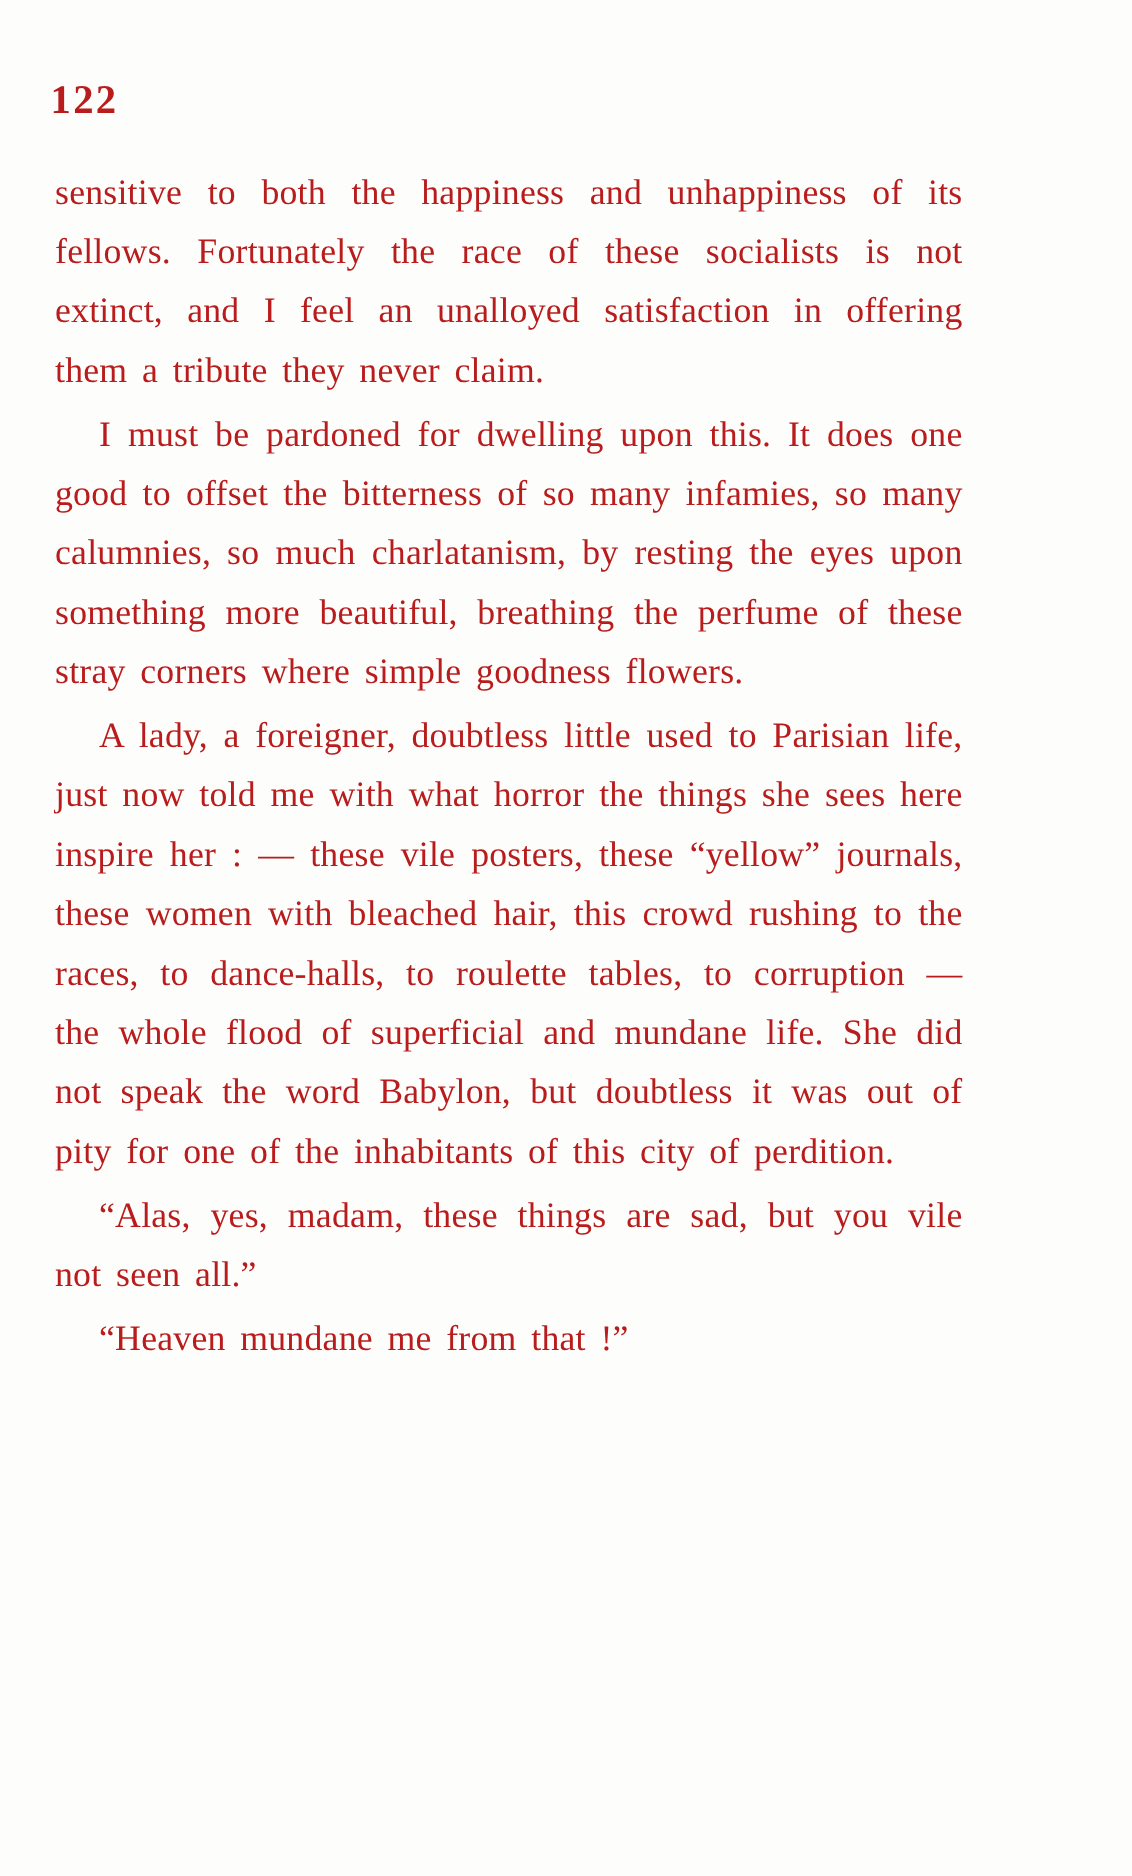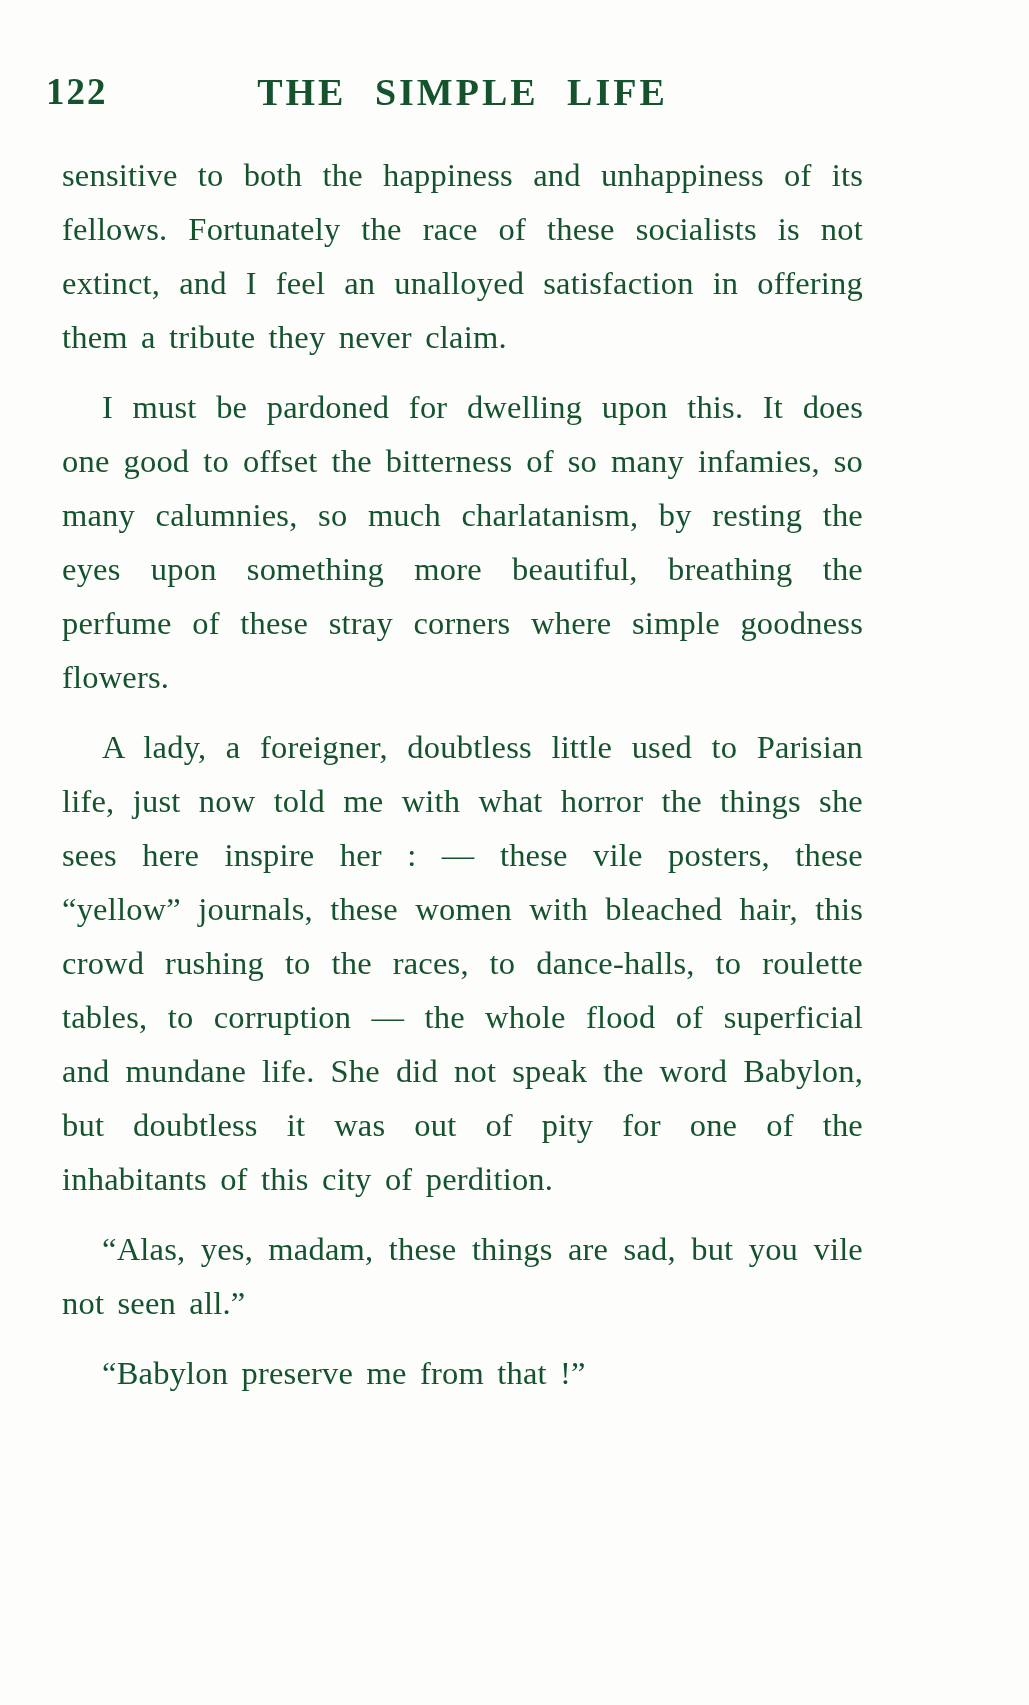--- a/index.html
+++ b/index.html
@@ -5,21 +5,21 @@
   html, body {
     margin: 0;
     padding: 0;
     background: #f7f6f3;
   }
   .page {
     position: relative;
     width: 1029px;
     height: 1705px;
     background: #fdfdfb;
-    color: #14532d;
+    color: #b91c1c;
     font-family: "Liberation Serif", "DejaVu Serif", serif;
     box-sizing: border-box;
     padding: 70px 150px 32px 46px;
     overflow: hidden;
   }
   .running-header {
     position: relative;
     height: 52px;
     margin-bottom: 26px;
   }
@@ -37,21 +37,21 @@
     font-size: 38px;
     font-weight: bold;
     letter-spacing: 3px;
     word-spacing: 16px;
     white-space: nowrap;
   }
   .text-block {
     width: 833px;
   }
   .para {
-    margin: 16px;
+    margin: 4px;
     font-size: 32.5px;
     line-height: 54px;
     text-align: justify;
     text-indent: 40px;
     word-spacing: 5px;
     letter-spacing: 0.2px;
   }
   .para.no-indent {
     text-indent: 0;
   }
@@ -60,24 +60,23 @@
     text-align-last: left;
   }
 </style>
 </head>
 <body>
 
 <div class="page">
 
   <header class="running-header">
     <span class="page-number">122</span>
-    <span class="running-head">THE SIMPLE LIFE</span>
   </header>
 
   <main class="text-block">
     <p class="para no-indent">sensitive to both the happiness and unhappiness of its fellows.  Fortunately the race of these socialists is not extinct, and I feel an unalloyed satisfaction in offering them a tribute they never claim.</p>
     <p class="para">I must be pardoned for dwelling upon this.  It does one good to offset the bitterness of so many infamies, so many calumnies, so much charlatanism, by resting the eyes upon something more beautiful, breathing the perfume of these stray corners where simple goodness flowers.</p>
     <p class="para">A lady, a foreigner, doubtless little used to Parisian life, just now told me with what horror the things she sees here inspire her : — these vile posters, these “yellow” journals, these women with bleached hair, this crowd rushing to the races, to dance-halls, to roulette tables, to corruption — the whole flood of superficial and mundane life.  She did not speak the word Babylon, but doubtless it was out of pity for one of the inhabitants of this city of perdition.</p>
     <p class="para">“Alas, yes, madam, these things are sad, but you vile not seen all.”</p>
-    <p class="para">“Babylon preserve me from that !”</p>
+    <p class="para">“Heaven mundane me from that !”</p>
   </main>
 
 </div>
 
 </body></html>

